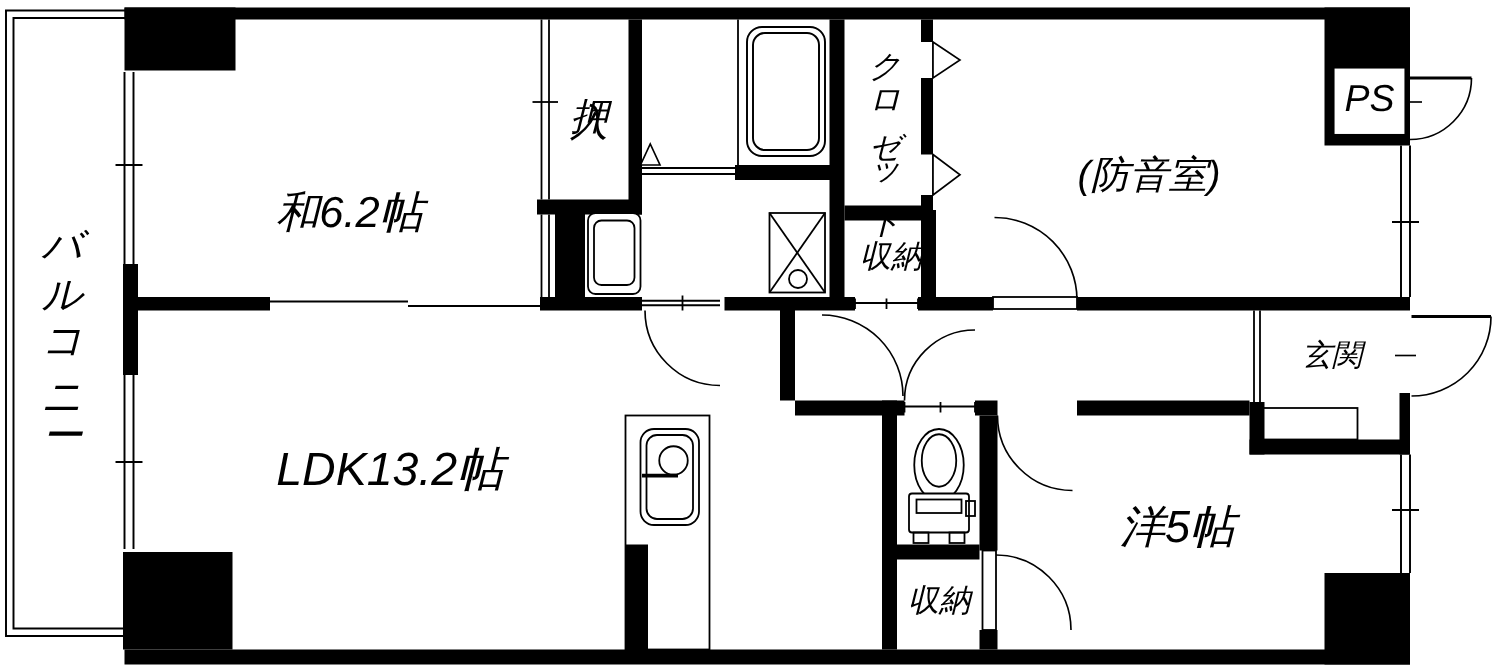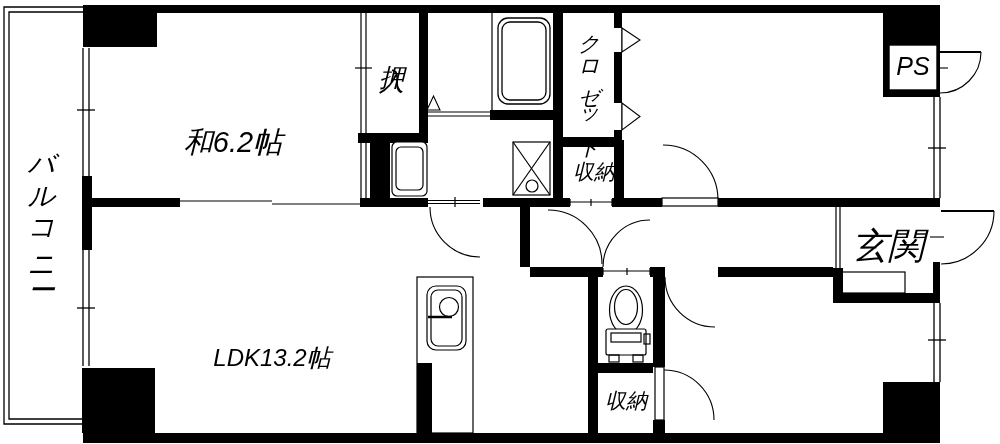--- a/index.html
+++ b/index.html
@@ -175,22 +175,24 @@
 
   <div class="label center" style="left:133px;top:88px;width:200px;font-size:29px;margin-top:39px;">和6.2帖</div>
 
   <div class="label vlabel" style="left:379px;top:45px;font-size:25px;letter-spacing:3px;">押入</div>
 
   <div class="label vlabel" style="left:578px;top:20px;font-size:21px;letter-spacing:2px;">クロゼット</div>
 
   <div class="label center" style="left:544px;top:161px;width:100px;font-size:21px;">収納</div>
 
 
+  <div class="label center" style="left:666px;top:103px;width:200px;font-size:26px;">(防音室)</div>
 
   <div class="label center" style="left:888px;top:53px;width:50px;font-size:25px;">PS</div>
 
-  <div class="label center" style="left:838px;top:227px;width:100px;font-size:36px;">玄関</div>
+  <div class="label center" style="left:838px;top:227px;width:100px;font-size:20px;">玄関</div>
 
-  <div class="label center" style="left:152px;top:297px;width:240px;font-size:24px;margin-top:48px;">LDK13.2帖</div>
+  <div class="label center" style="left:140px;top:297px;width:240px;font-size:31px;">LDK13.2帖</div>
 
   <div class="label center" style="left:576px;top:390px;width:100px;font-size:21px;">収納</div>
 
+  <div class="label center" style="left:685px;top:336px;width:200px;font-size:30px;">洋5帖</div>
 </div>
 
 </body></html>

